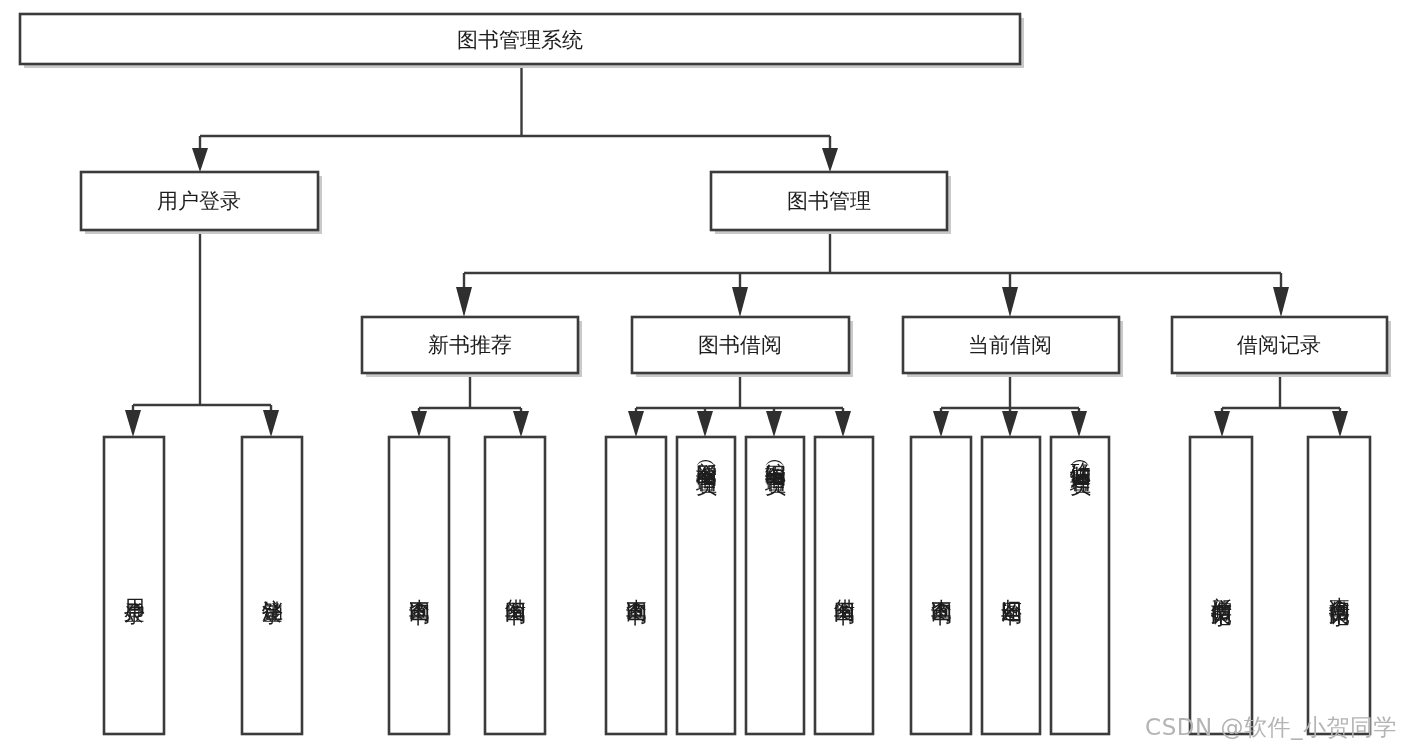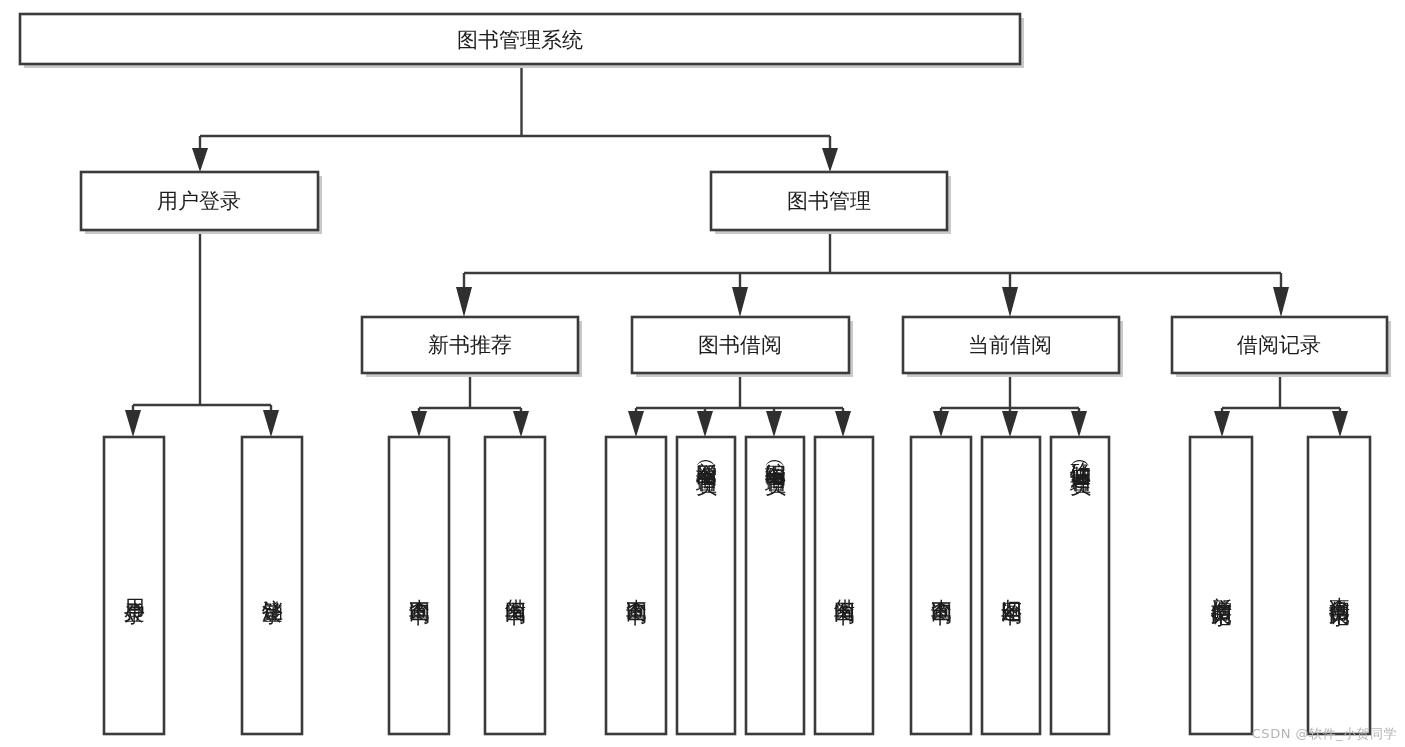--- a/index.html
+++ b/index.html
@@ -9,21 +9,21 @@
   svg#flow{position:absolute;left:0;top:0;width:1405px;height:747px;}
   .node-box{fill:#ffffff;stroke:#3b3b3b;stroke-width:2.6;}
   .node-shadow{fill:#c9c9c9;}
   .link{stroke:#3b3b3b;stroke-width:2.4;fill:none;stroke-linecap:butt;}
   .arrow-head{fill:#2f2f2f;stroke:none;}
   .node-label{font-family:"DejaVu Sans","Liberation Sans",sans-serif;
               font-size:21px;fill:#1d1d1d;text-anchor:middle;
               dominant-baseline:middle;}
   .watermark{position:absolute;right:8px;bottom:4px;
              font-family:"DejaVu Sans","Liberation Sans",sans-serif;
-             font-size:13px;color:#b4b4b4;white-space:nowrap;
+             font-size:23px;color:#b4b4b4;white-space:nowrap;
              letter-spacing:.5px;}
   .vtext{writing-mode:vertical-rl;text-orientation:upright;
          font-family:"DejaVu Sans","Liberation Sans",sans-serif;
          font-size:21px;line-height:1;color:#1d1d1d;
          letter-spacing:2px;white-space:nowrap;}
   .leaf-cell{position:absolute;display:flex;align-items:center;
              justify-content:center;pointer-events:none;}
 </style>
 </head>
 <body>

